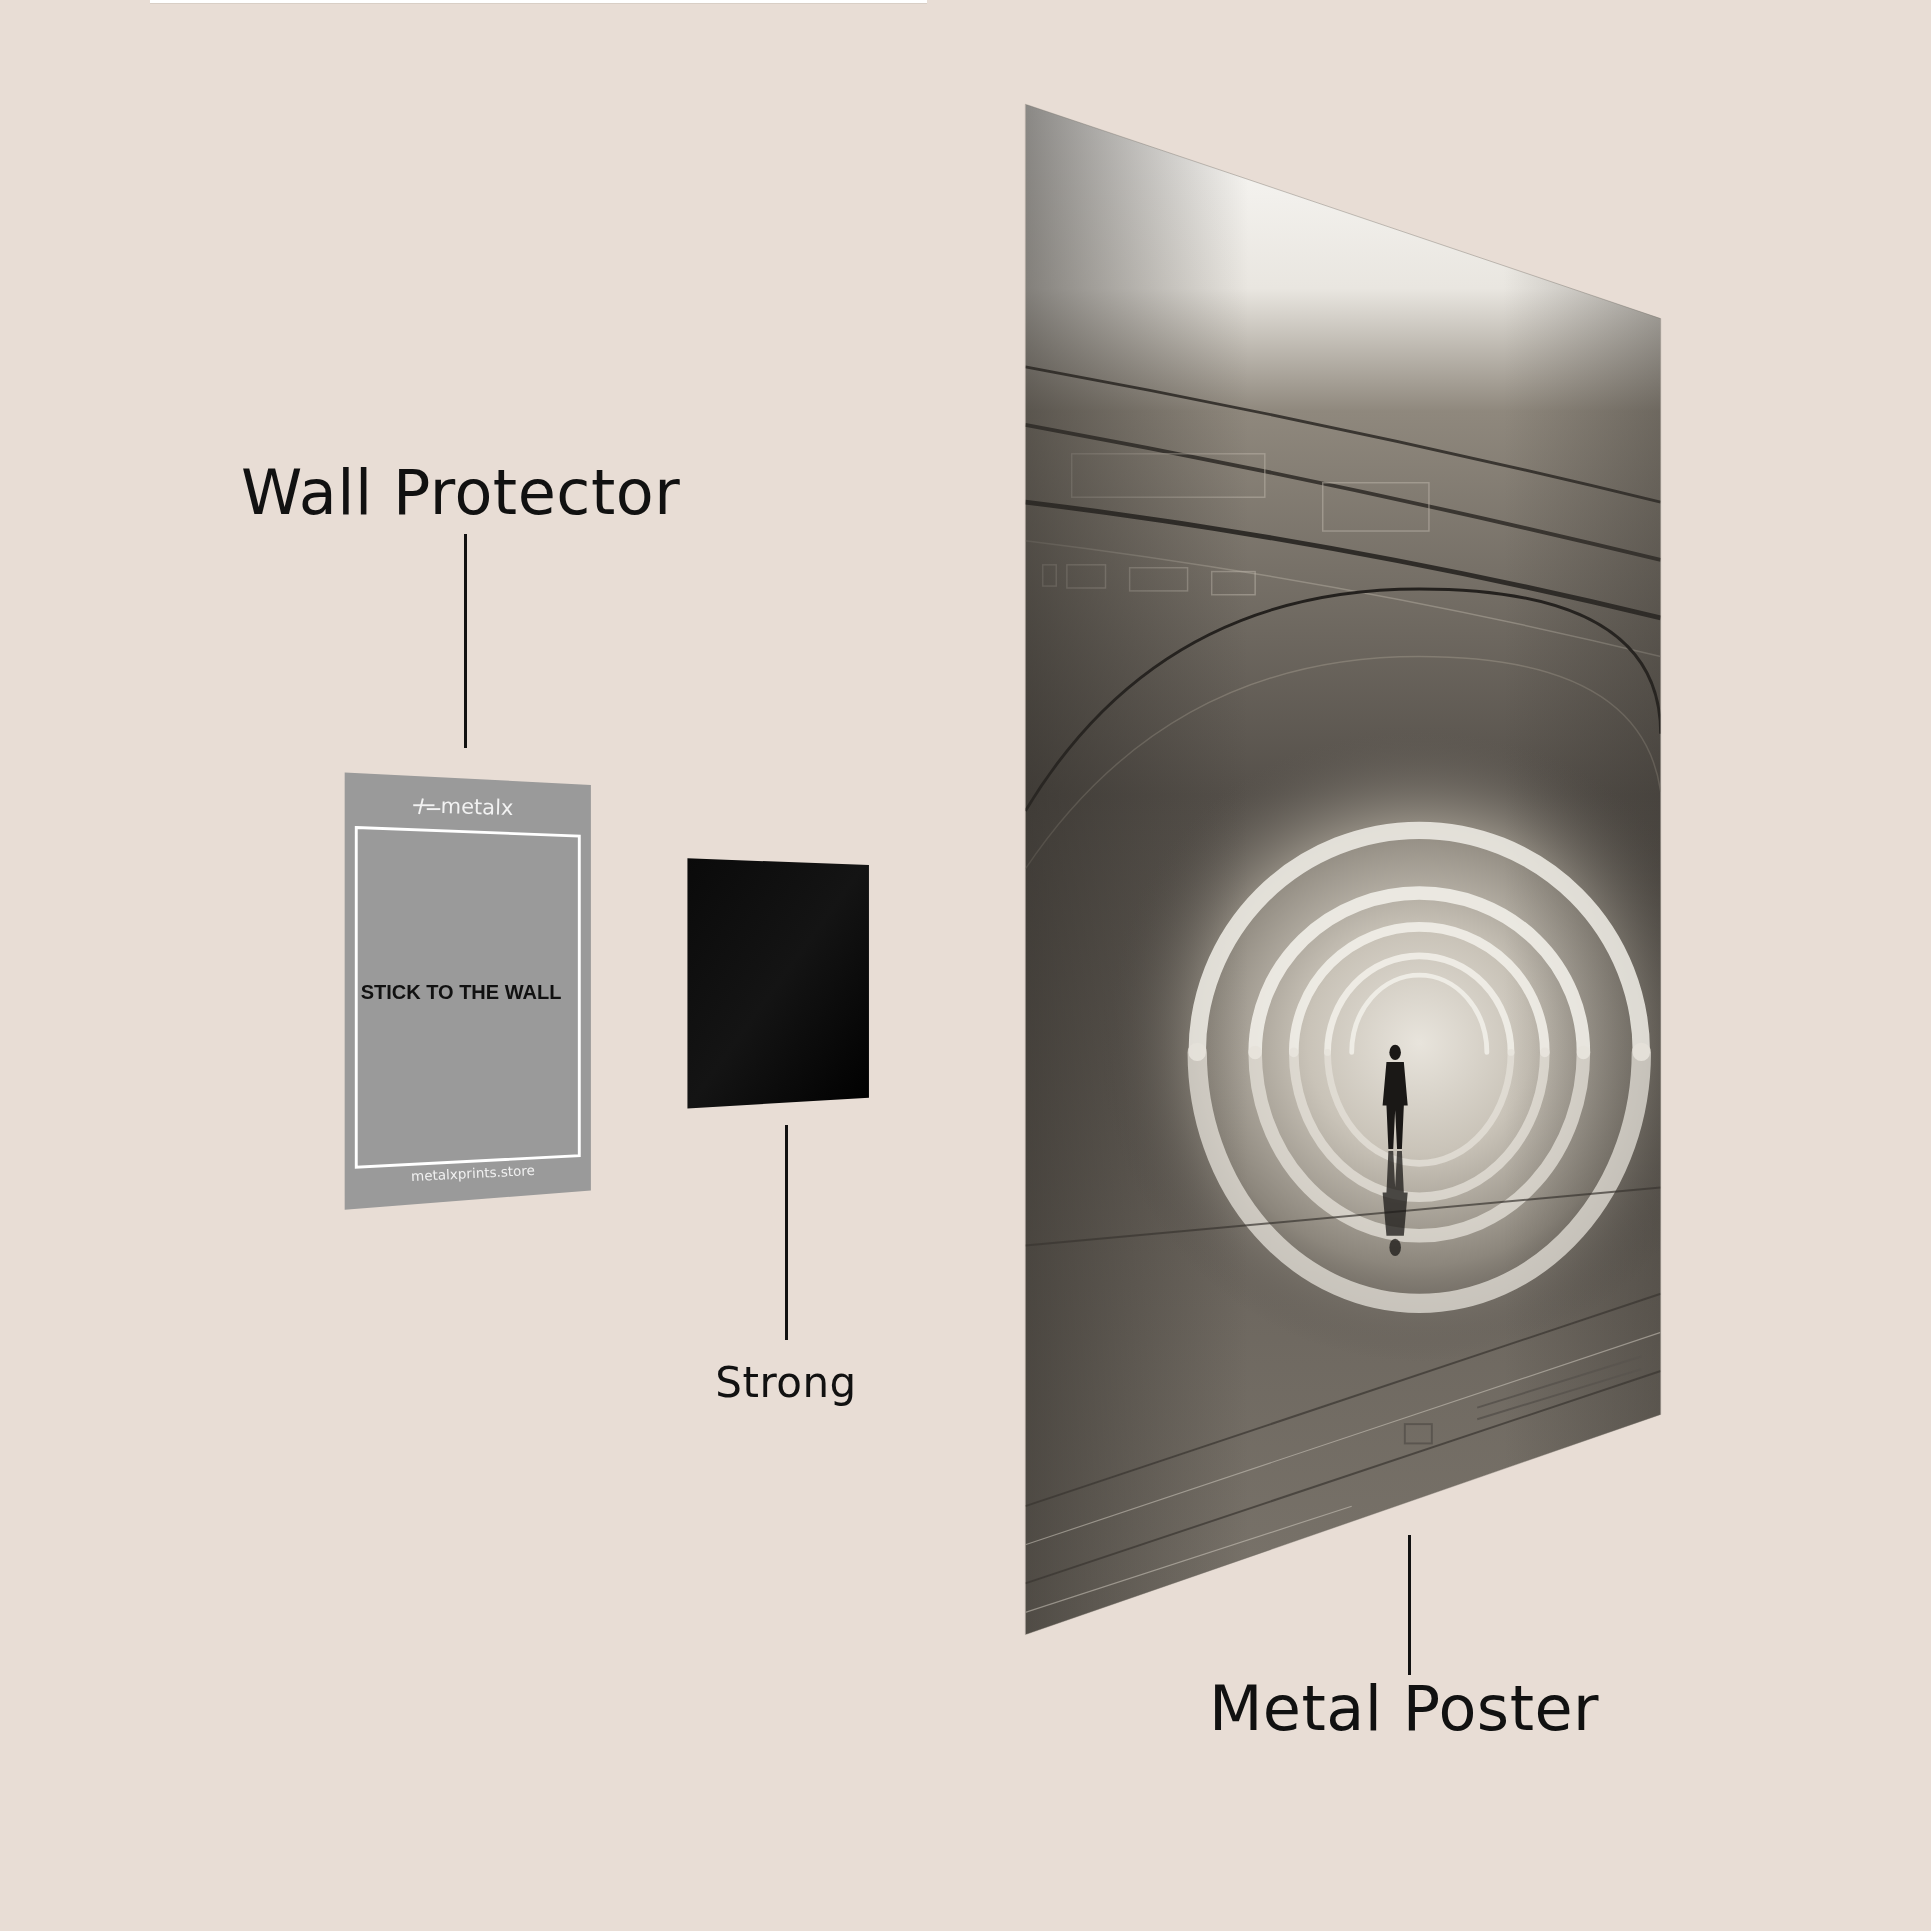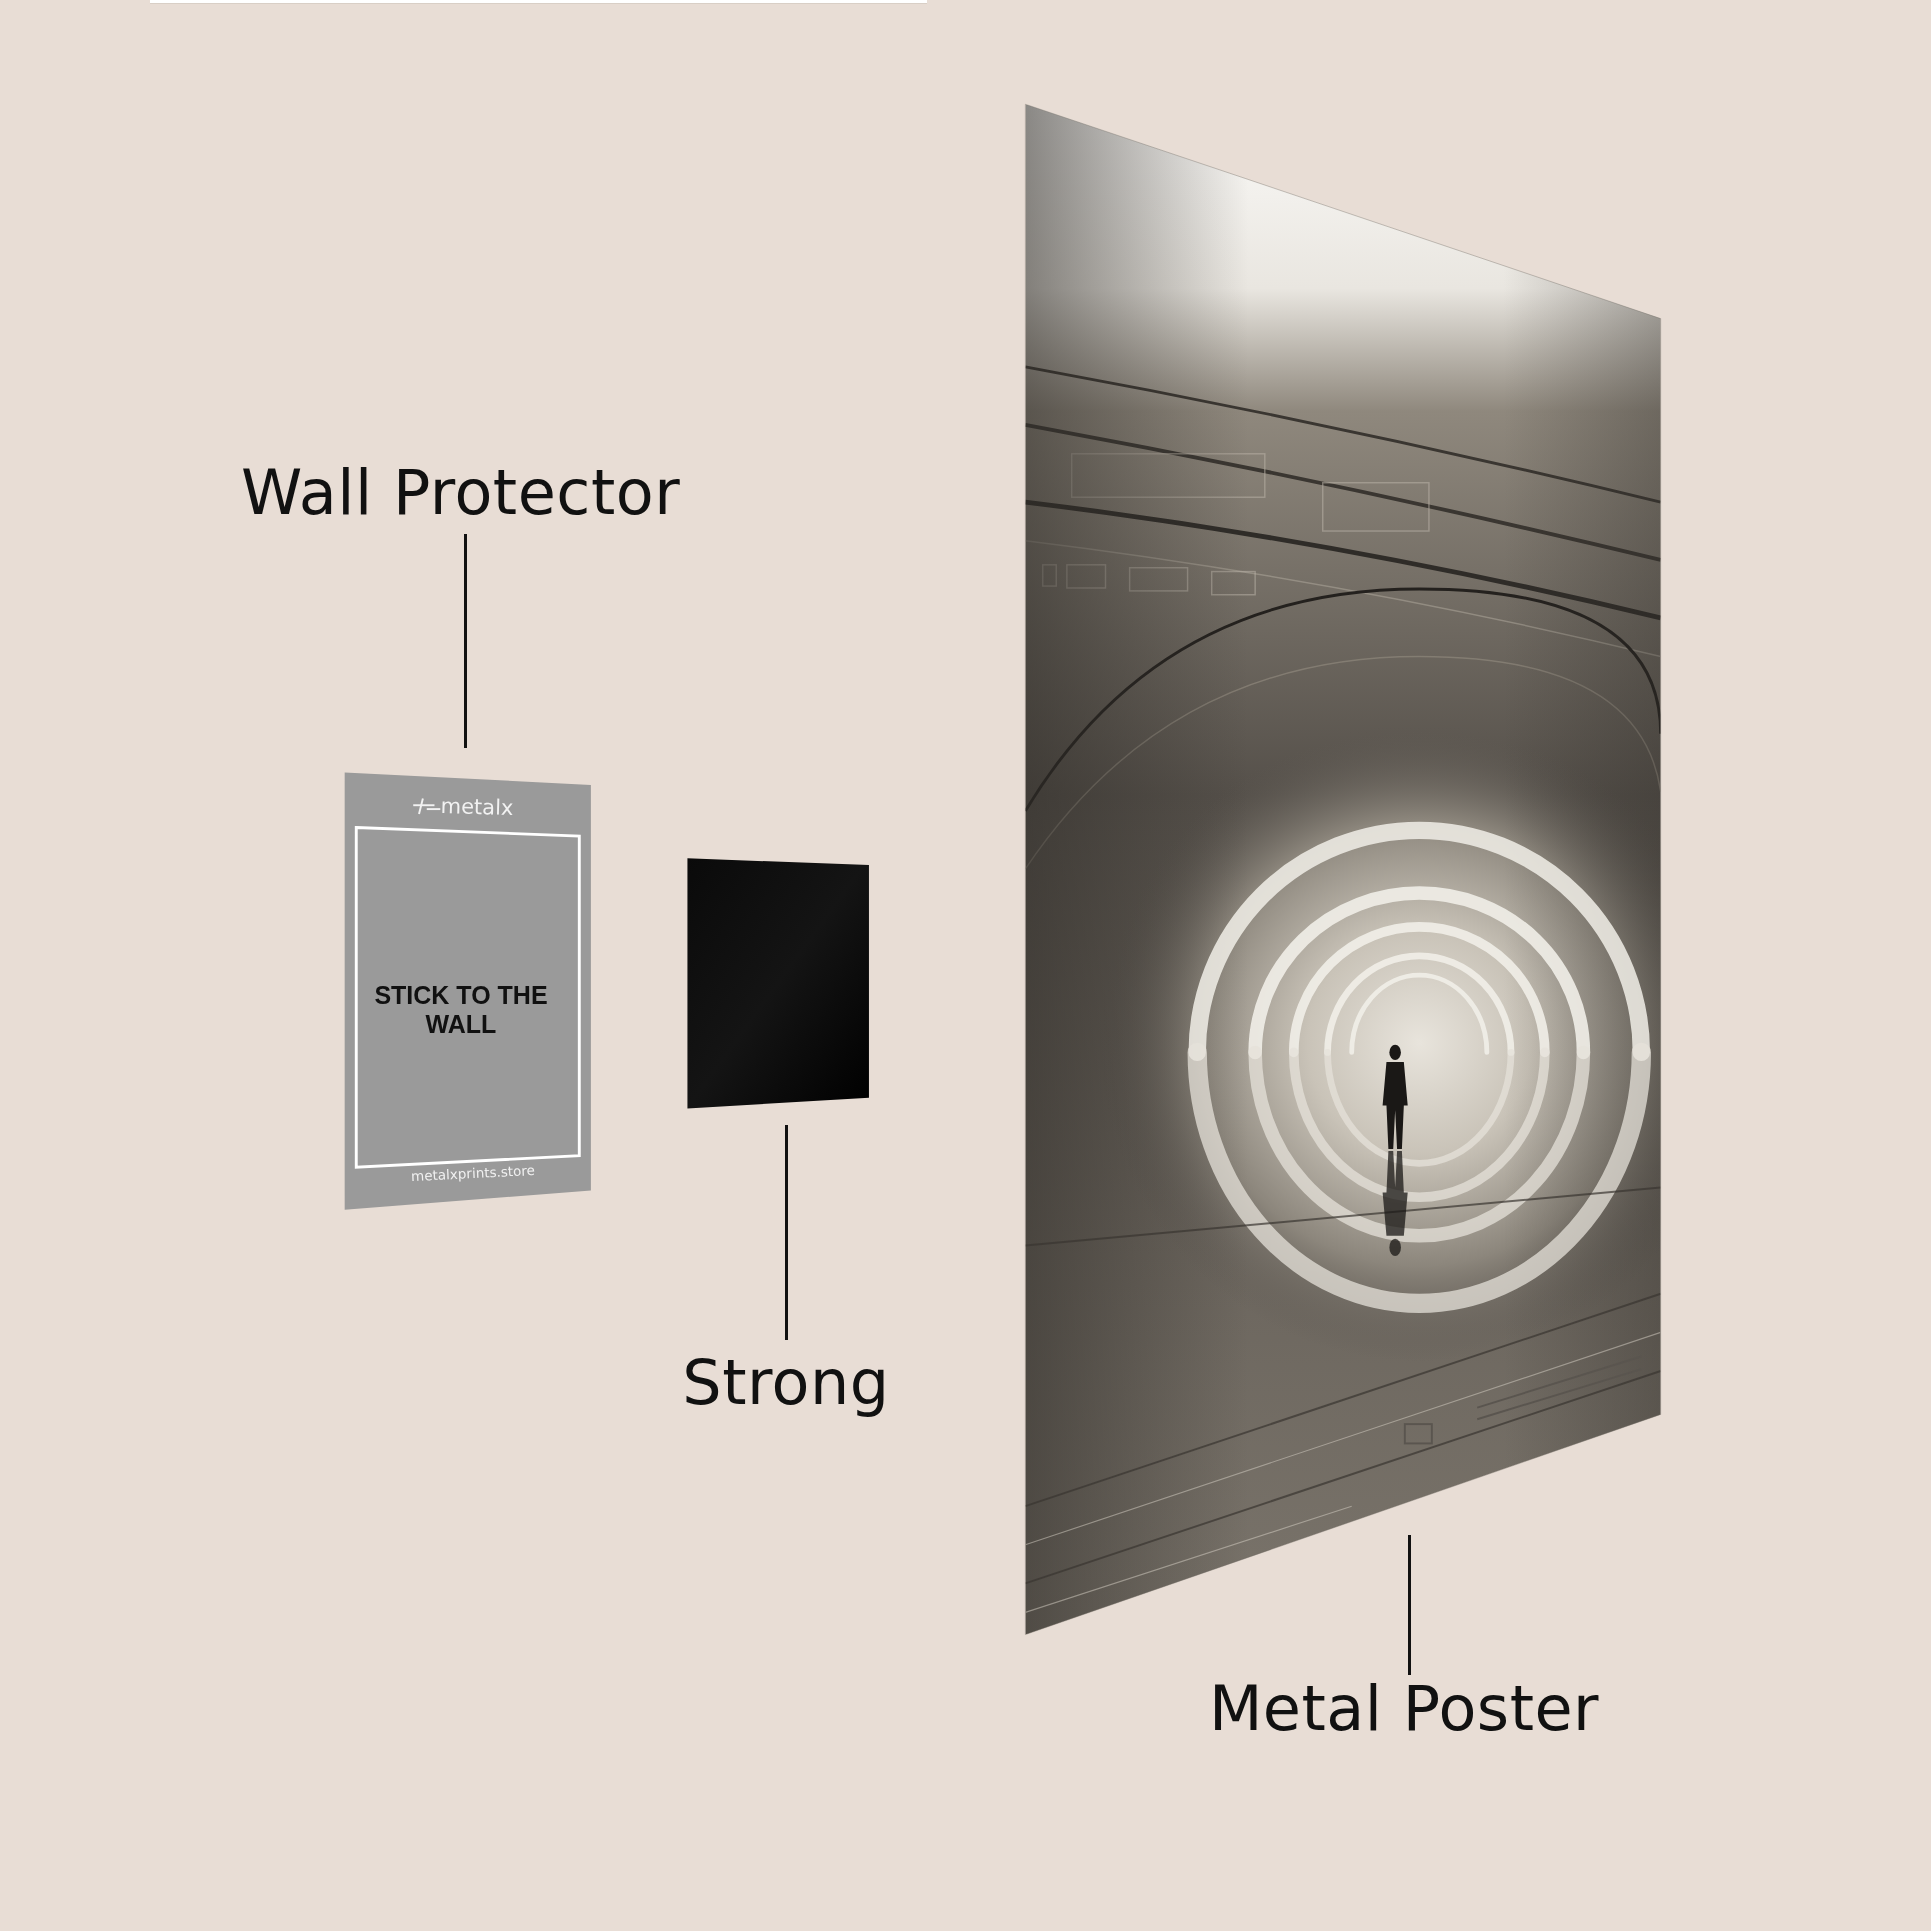--- a/index.html
+++ b/index.html
@@ -40,21 +40,21 @@
       top: 462px;
       width: 446px;
       text-align: left;
       font-size: 62px;
     }
     .label-magnet {
       left: 641px;
       top: 1344px;
       width: 290px;
       text-align: center;
-      font-size: 62px;
+      font-size: 42px;
       line-height: 77px;
     }
     .label-magnet span { display: block; }
     .label-poster {
       left: 1207px;
       top: 1678px;
       width: 394px;
       text-align: center;
       font-size: 62px;
     }
@@ -73,21 +73,21 @@
       top: 0;
       width: 1931px;
       height: 1931px;
       pointer-events: none;
     }
     .protector-text {
       position: absolute;
       color: #111111;
       font-family: "Liberation Sans", "DejaVu Sans", sans-serif;
       font-weight: 700;
-      font-size: 25px;
+      font-size: 20px;
       left: 359px;
       top: 981px;
       width: 204px;
       text-align: center;
       letter-spacing: 0px;
     }
     .protector-brand {
       position: absolute;
       left: 404px;
       top: 792px;

